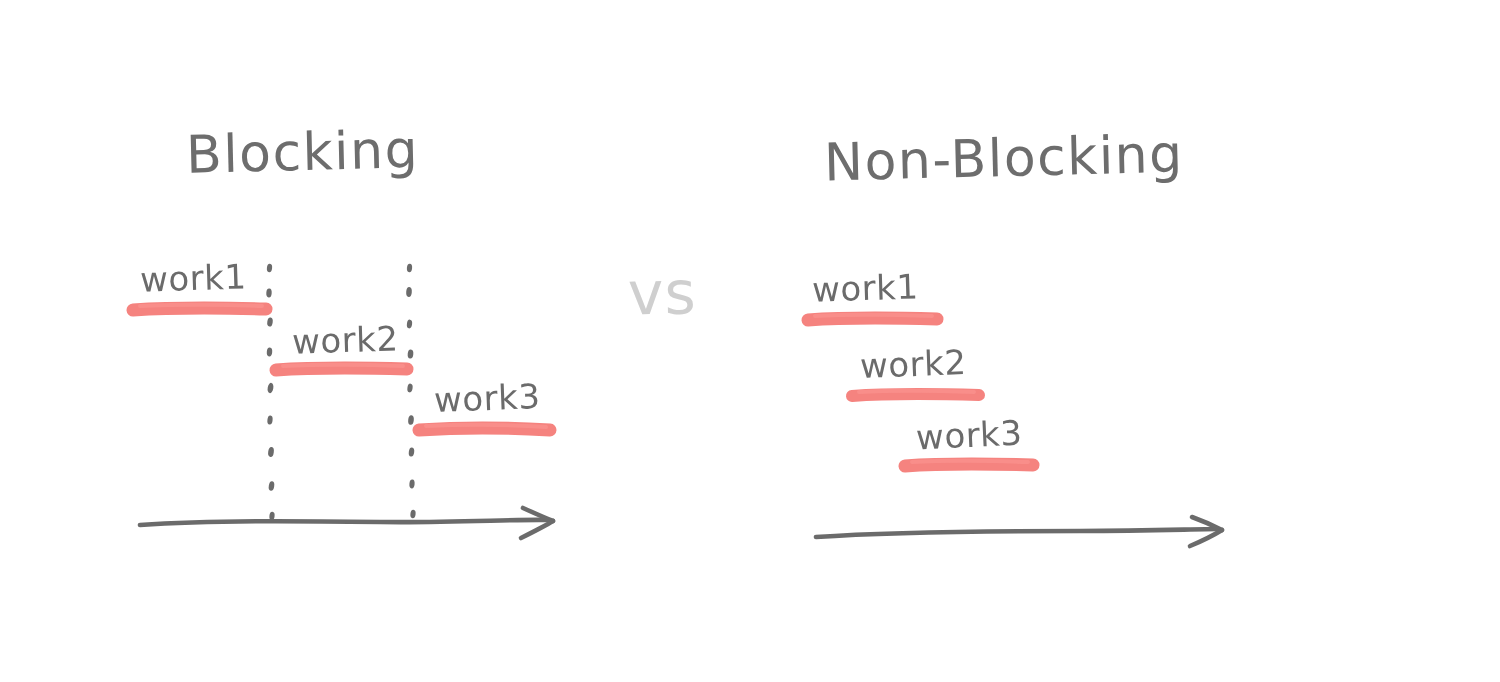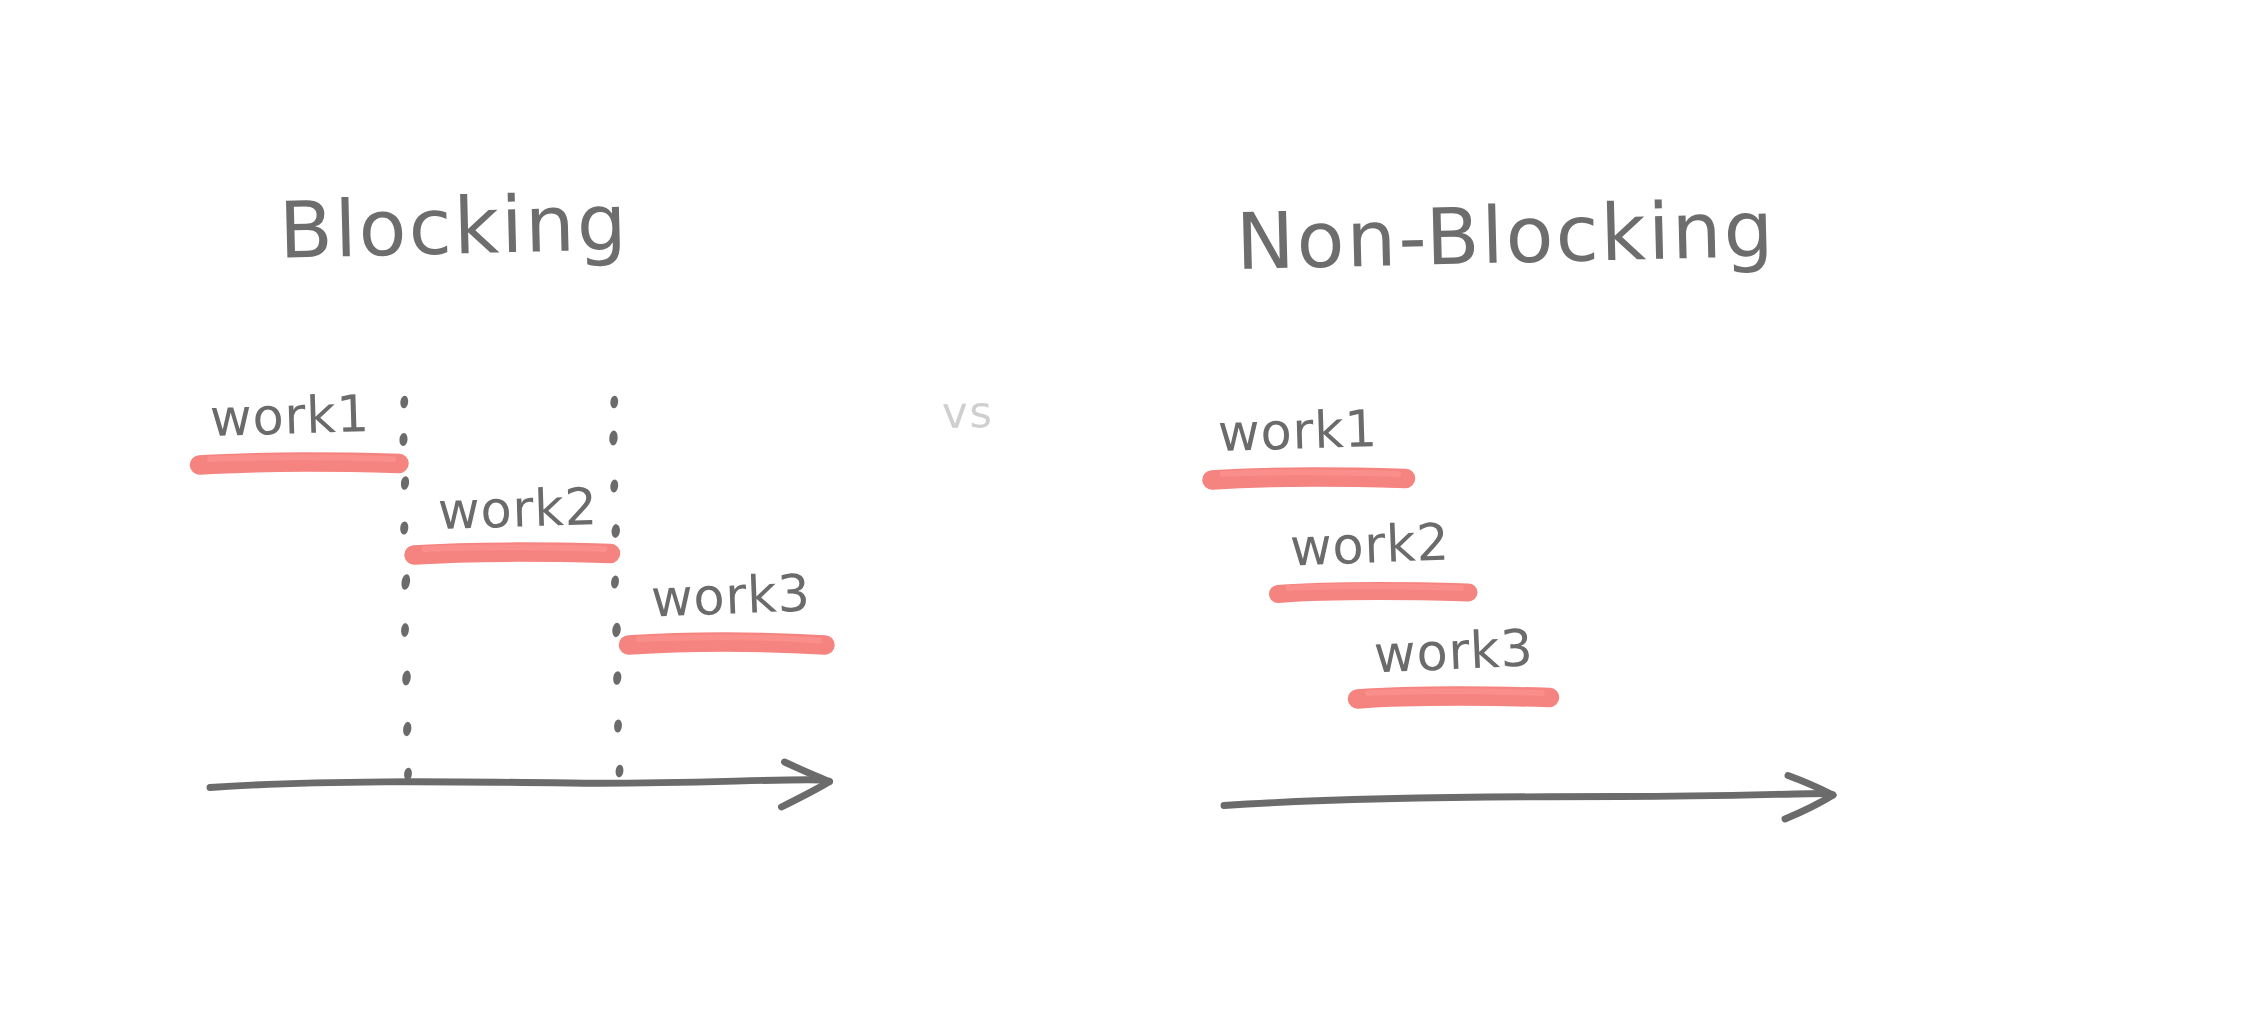--- a/index.html
+++ b/index.html
@@ -37,21 +37,21 @@
     letter-spacing: 1.5px;
     font-weight: 400;
     color: #6d6d6d;
   }
   .work-text {
     font-size: 34px;
     letter-spacing: 0.5px;
     color: #6b6b6b;
   }
   .vs-text {
-    font-size: 29px;
+    font-size: 60px;
     letter-spacing: 1px;
     color: #cfcfcf;
   }
   
   .tilt-a { transform: rotate(-1.4deg); }
   .tilt-b { transform: rotate(-1.8deg); }
   .tilt-c { transform: rotate(-2.2deg); }
   .tilt-d { transform: rotate(-1.0deg); }
   .tilt-e { transform: rotate(-2.6deg); }
 </style>

